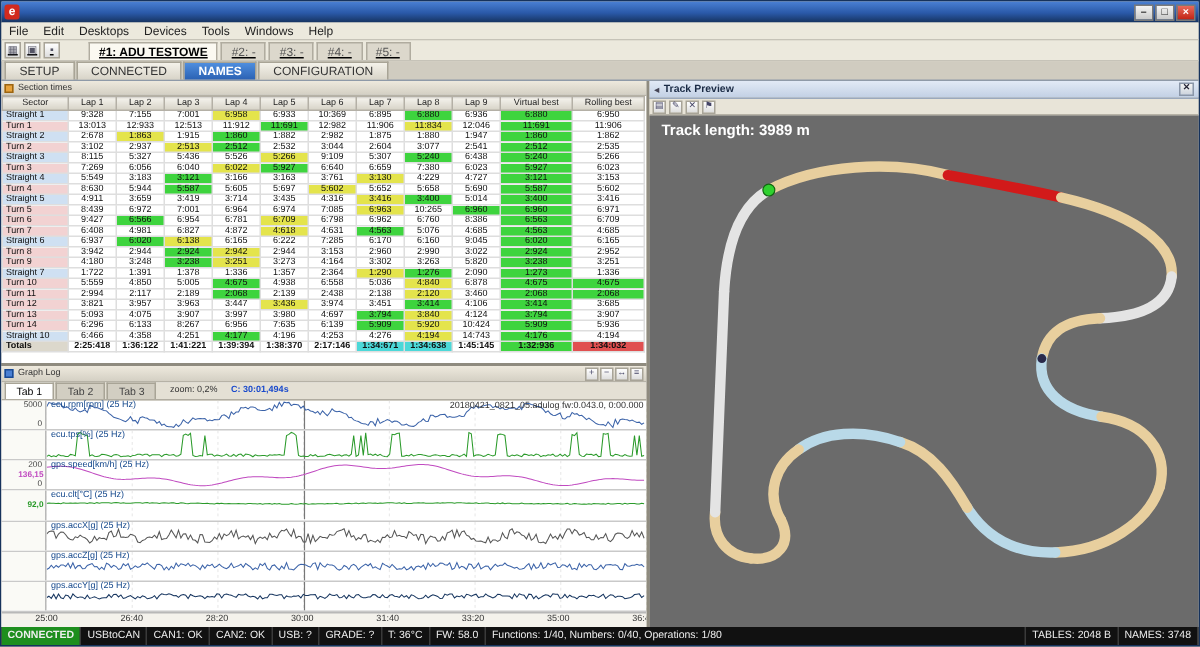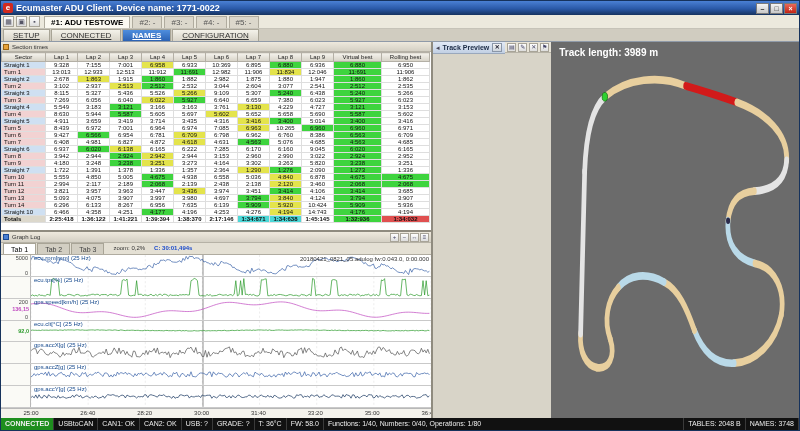--- a/index.html
+++ b/index.html
@@ -18,39 +18,39 @@
   .win-btns { margin-left:auto; display:flex; gap:1px; }
   .win-btn { width:13px; height:11px; background:linear-gradient(#f4f4f4,#c8c8c8);
              border:1px solid #7a7a7a; font-size:7px; line-height:9px; text-align:center; color:#222; }
   .win-btn.close { background:linear-gradient(#e86a5a,#c22314); color:#fff; }
 
   
   .menubar { height:12px; background:#ece9dd; border-bottom:1px solid #c6c3b8; display:flex;
              align-items:center; font-size:8px; color:#222; flex:0 0 auto; }
   .menu-item { padding:0 5px; height:12px; line-height:12px; }
   .toolbar { height:14px; background:#ece9dd; border-bottom:1px solid #c6c3b8; display:flex;
-             align-items:center; gap:2px; padding:0 2px; flex:0 0 auto; }
+             align-items:center; gap:17px; padding:0 2px; flex:0 0 auto;text-decoration:underline; }
   .tool-icon { width:11px; height:11px; border:1px solid #a8a498; background:linear-gradient(#fff,#ddd);
                font-size:7px; line-height:9px; text-align:center; color:#556; }
   .device-tab { font-size:8px; padding:0 6px; height:12px; line-height:12px; background:#dcd8cc;
                 border:1px solid #b0ac9f; border-bottom:none; margin-left:2px; color:#555; white-space:nowrap; }
   .device-tab.active { background:#fbf9f1; font-weight:bold; color:#000; }
 
   
   .maintabs { height:13px; background:#d0ccc0; display:flex; align-items:flex-end; gap:1px;
               padding:0 2px; border-bottom:1px solid #8f9aa8; flex:0 0 auto; }
   .main-tab { font-size:8px; height:12px; line-height:12px; padding:0 9px;
-              background:linear-gradient(#f4f2ea,#d8d4c8); border:1px solid #a8a496; border-bottom:none; color:#333;text-decoration:underline; }
+              background:linear-gradient(#f4f2ea,#d8d4c8); border:1px solid #a8a496; border-bottom:none; color:#333; }
   .main-tab.active { background:linear-gradient(#4f8ede,#2b62b4); color:#fff; font-weight:bold; }
 
   
   .content { flex:1; display:flex; min-height:0; }
   .left { width:430px; display:flex; flex-direction:column; min-width:0; }
   .vsplit { width:2px; background:#8f8b7f; }
-  .right { flex:1; display:flex; flex-direction:row; min-width:0; }
+  .right { flex:1; display:flex; flex-direction:column; min-width:0; }
 
   
   .sector-panel { height:188px; display:flex; flex-direction:column; background:#fff; overflow:hidden; }
   .mini-header { height:10px; background:linear-gradient(#eee9dd,#d4d0c4); border-bottom:1px solid #b6b2a6;
                  display:flex; align-items:center; gap:3px; padding:0 2px; font-size:6px; color:#333; flex:0 0 auto; }
   .mini-icon { width:6px; height:6px; background:#e8a33c; border:1px solid #9a6514; }
   table.sectors { border-collapse:collapse; table-layout:fixed; width:428px; font-size:6px; }
   table.sectors th { background:linear-gradient(#f4f2ec,#d6d2c6); border:1px solid #b4b0a6; height:8px;
                      line-height:8px; font-weight:normal; color:#222; padding:0; overflow:hidden; white-space:nowrap; }
   table.sectors td { border:1px solid #dedede; height:6px; line-height:6px; text-align:center; padding:0;
@@ -110,28 +110,36 @@
   .status-seg.ok { background:#1e8e1e; font-weight:bold; }
   .status-seg.grow { flex:1; }
 </style>
 </head>
 <body>
 
 <div class="window">
 
   <div class="titlebar">
     <span class="app-icon">e</span>
-    <span class="title-text">Ecumaster ADU Client. Device name: 1771-0022</span>
     <span class="win-btns">
         <span class="win-btn">–</span>
         <span class="win-btn">□</span>
         <span class="win-btn close">×</span>
       </span>
   </div>
 
+  <div class="menubar">
+      <span class="menu-item">File</span>
+      <span class="menu-item">Edit</span>
+      <span class="menu-item">Desktops</span>
+      <span class="menu-item">Devices</span>
+      <span class="menu-item">Tools</span>
+      <span class="menu-item">Windows</span>
+      <span class="menu-item">Help</span>
+    </div>
 
   <div class="toolbar">
     <span id="tool-icons" style="display:flex;gap:2px">
         <span class="tool-icon">▦</span>
         <span class="tool-icon">▣</span>
         <span class="tool-icon">▪</span>
       </span>
     <span id="device-tabs" style="display:flex">
         <span class="device-tab active">#1: ADU TESTOWE</span>
         <span class="device-tab">#2: -</span>

